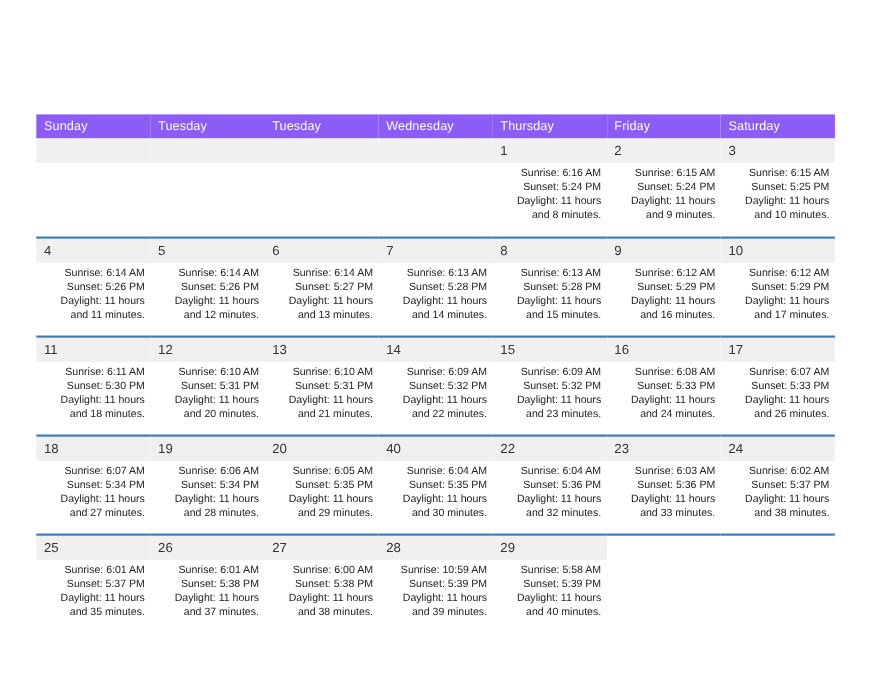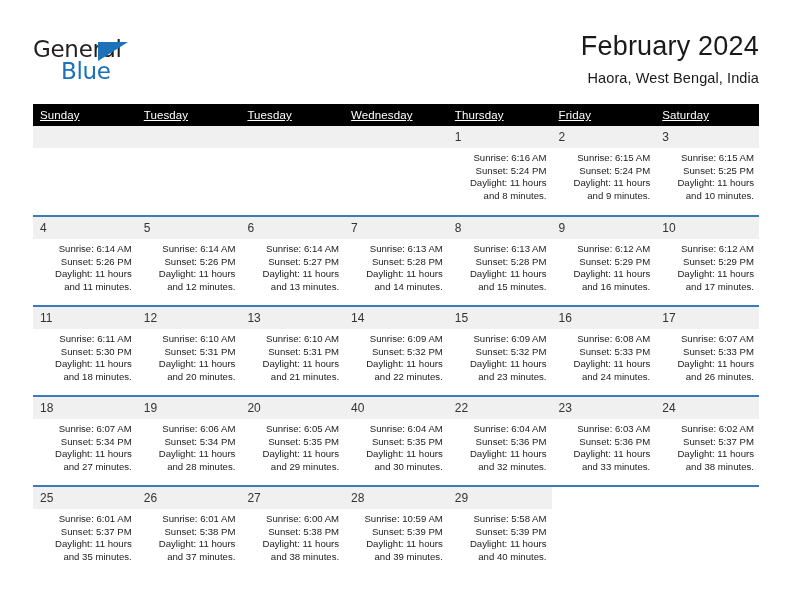--- a/index.html
+++ b/index.html
@@ -83,29 +83,28 @@
   
   .cal {
     position: absolute;
     left: 33px;
     top: 104px;
     width: 726px;
     border-collapse: collapse;
     table-layout: fixed;
   }
   .cal th {
-    background: #000000;
+    background: #8b5cf6;
     color: #ffffff;
     font-size: 11.5px;
     font-weight: 400;
     text-align: left;
     padding: 5px 0 5px 7px;
     height: 20px;
     letter-spacing: 0.1px;
-    text-decoration: underline;
   }
   .cal td {
     width: 103.71px;
     height: 90px;
     vertical-align: top;
     padding: 0;
     border-top: 2px solid #3b7cb8;
     background: #ffffff;
   }
   .cal tbody tr:first-child td {
@@ -129,34 +128,20 @@
     font-weight: 400;
     text-align: right;
   }
   .cell-body div { white-space: nowrap; }
 </style>
 </head>
 <body>
 
 <div class="page">
 
-  <div class="top">
-
-    <div class="logo">
-      <span class="logo-general">General</span>
-      <span class="logo-tri"></span>
-      <span class="logo-blue">Blue</span>
-    </div>
-
-    <div class="title-block">
-      <div class="cal-title">February 2024</div>
-      <div class="cal-sub">Haora, West Bengal, India</div>
-    </div>
-
-  </div>
 
   <table class="cal">
     <thead>
       <tr>
         <th>Sunday</th>
         <th>Tuesday</th>
         <th>Tuesday</th>
         <th>Wednesday</th>
         <th>Thursday</th>
         <th>Friday</th>

